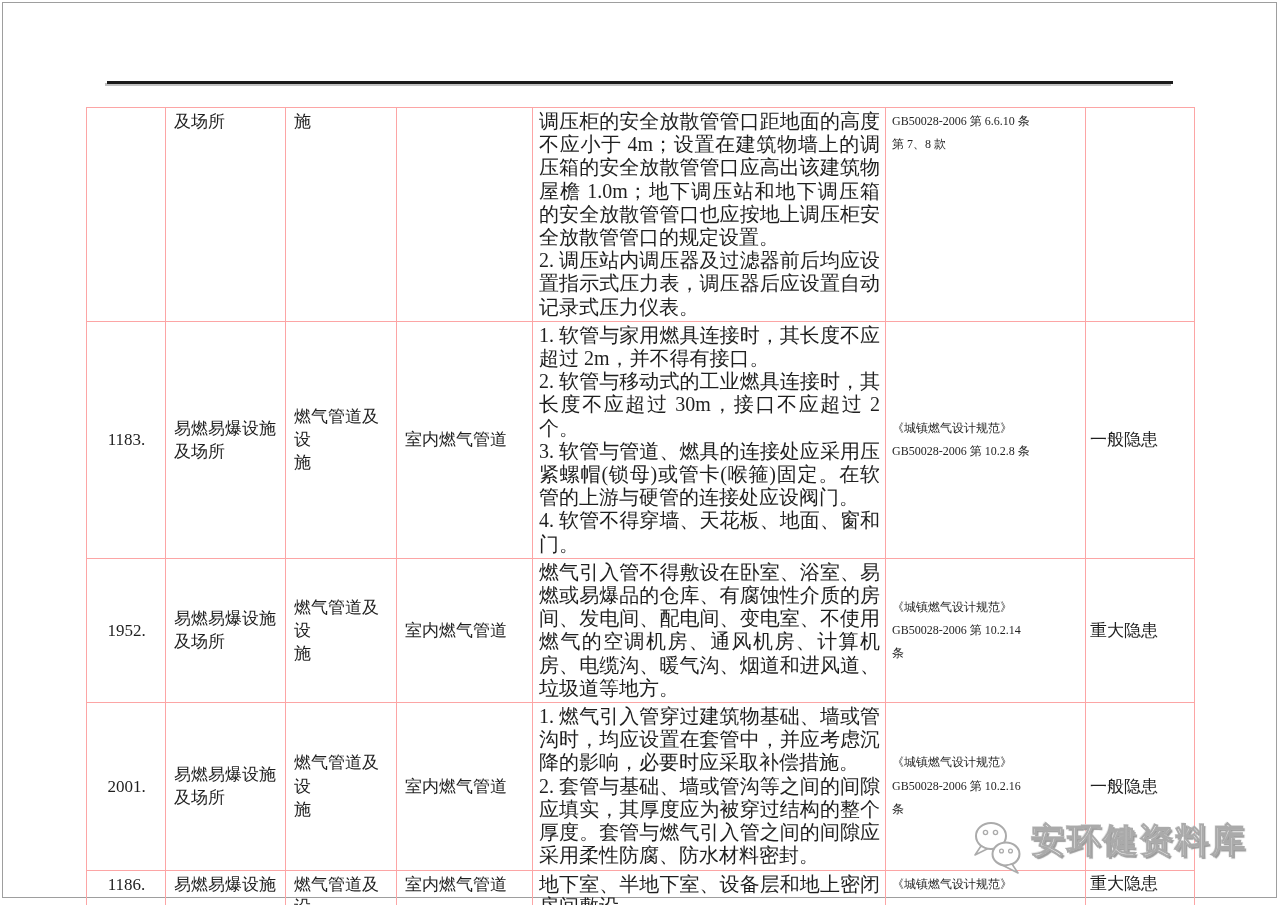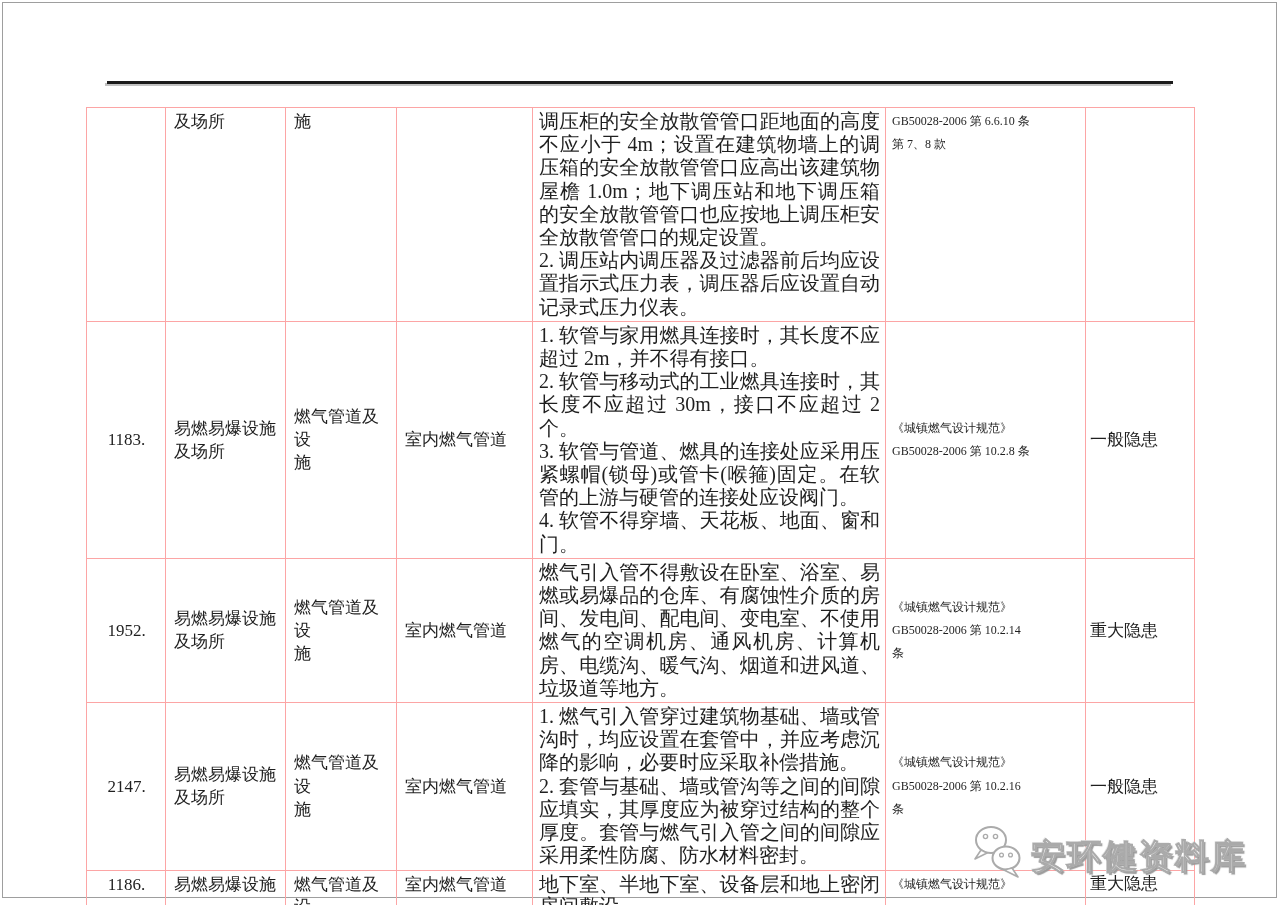--- a/index.html
+++ b/index.html
@@ -59,21 +59,21 @@
   .hazard-table td.cell-level { padding: 2px 4px; }
 
   tr.row-cont td { vertical-align: top; }
   tr.row-last td { vertical-align: top; padding-top: 3px; line-height: 22px; }
 
   .watermark {
     position: absolute;
     top: 818px; right: 33px;
     height: 62px;
     display: flex;
-    align-items: flex-end;
+    align-items: flex-start;
     gap: 6px;
   }
   .watermark-text {
     font-size: 34px;
     font-weight: bold;
     letter-spacing: 2px;
     color: #ffffff;
     -webkit-text-stroke: 1px #aaaaaa;
     text-shadow: 2px 2px 1px #9c9c9c, -1px -1px 0 #e6e6e6;
     white-space: nowrap;
@@ -130,21 +130,21 @@
       <td>燃气管道及设
 施</td>
       <td>室内燃气管道</td>
       <td class="cell-description">燃气引入管不得敷设在卧室、浴室、易燃或易爆品的仓库、有腐蚀性介质的房间、发电间、配电间、变电室、不使用燃气的空调机房、通风机房、计算机房、电缆沟、暖气沟、烟道和进风道、垃圾道等地方。</td>
       <td class="cell-reference">《城镇燃气设计规范》
 GB50028-2006 第 10.2.14
 条</td>
       <td class="cell-level">重大隐患</td>
     </tr>
     <tr style="height:166px;">
-      <td class="cell-no">2147.</td>
+      <td class="cell-no">2001.</td>
       <td>易燃易爆设施
 及场所</td>
       <td>燃气管道及设
 施</td>
       <td>室内燃气管道</td>
       <td class="cell-description">1.  燃气引入管穿过建筑物基础、墙或管沟时，均应设置在套管中，并应考虑沉降的影响，必要时应采取补偿措施。
 2.  套管与基础、墙或管沟等之间的间隙应填实，其厚度应为被穿过结构的整个厚度。套管与燃气引入管之间的间隙应采用柔性防腐、防水材料密封。</td>
       <td class="cell-reference">《城镇燃气设计规范》
 GB50028-2006 第 10.2.16
 条</td>

